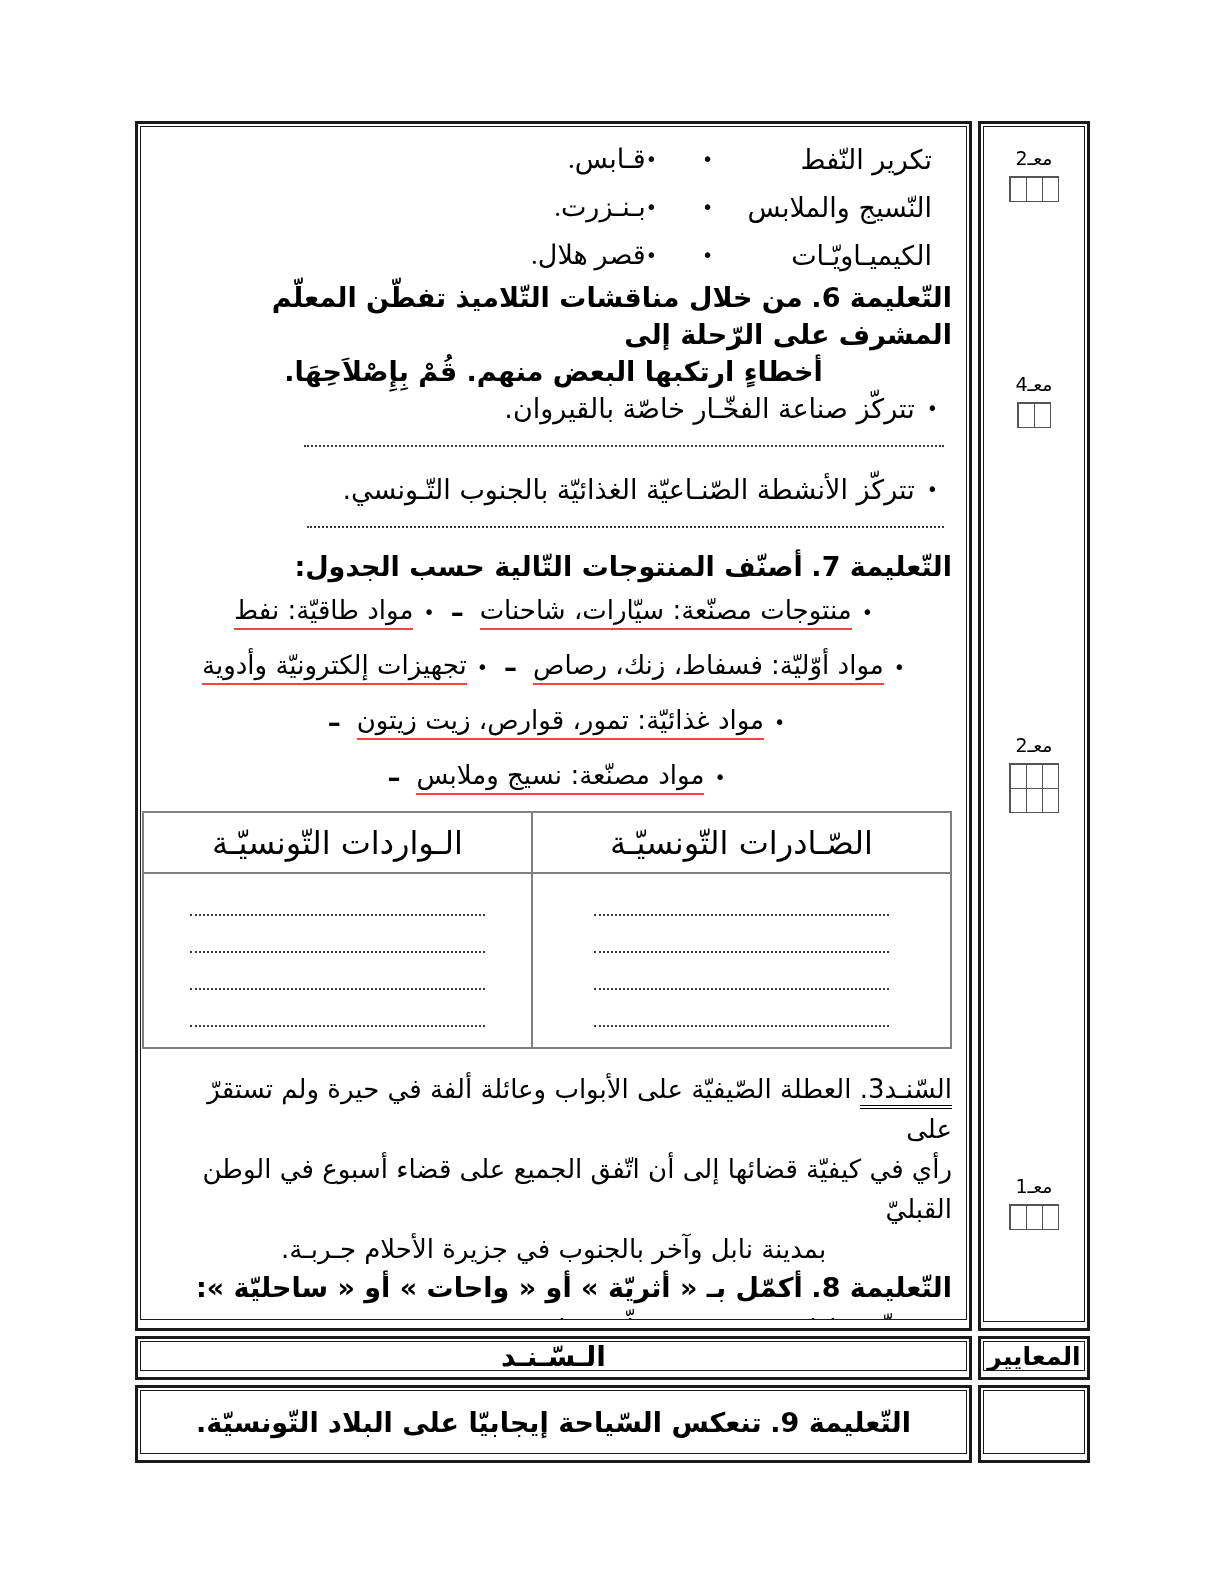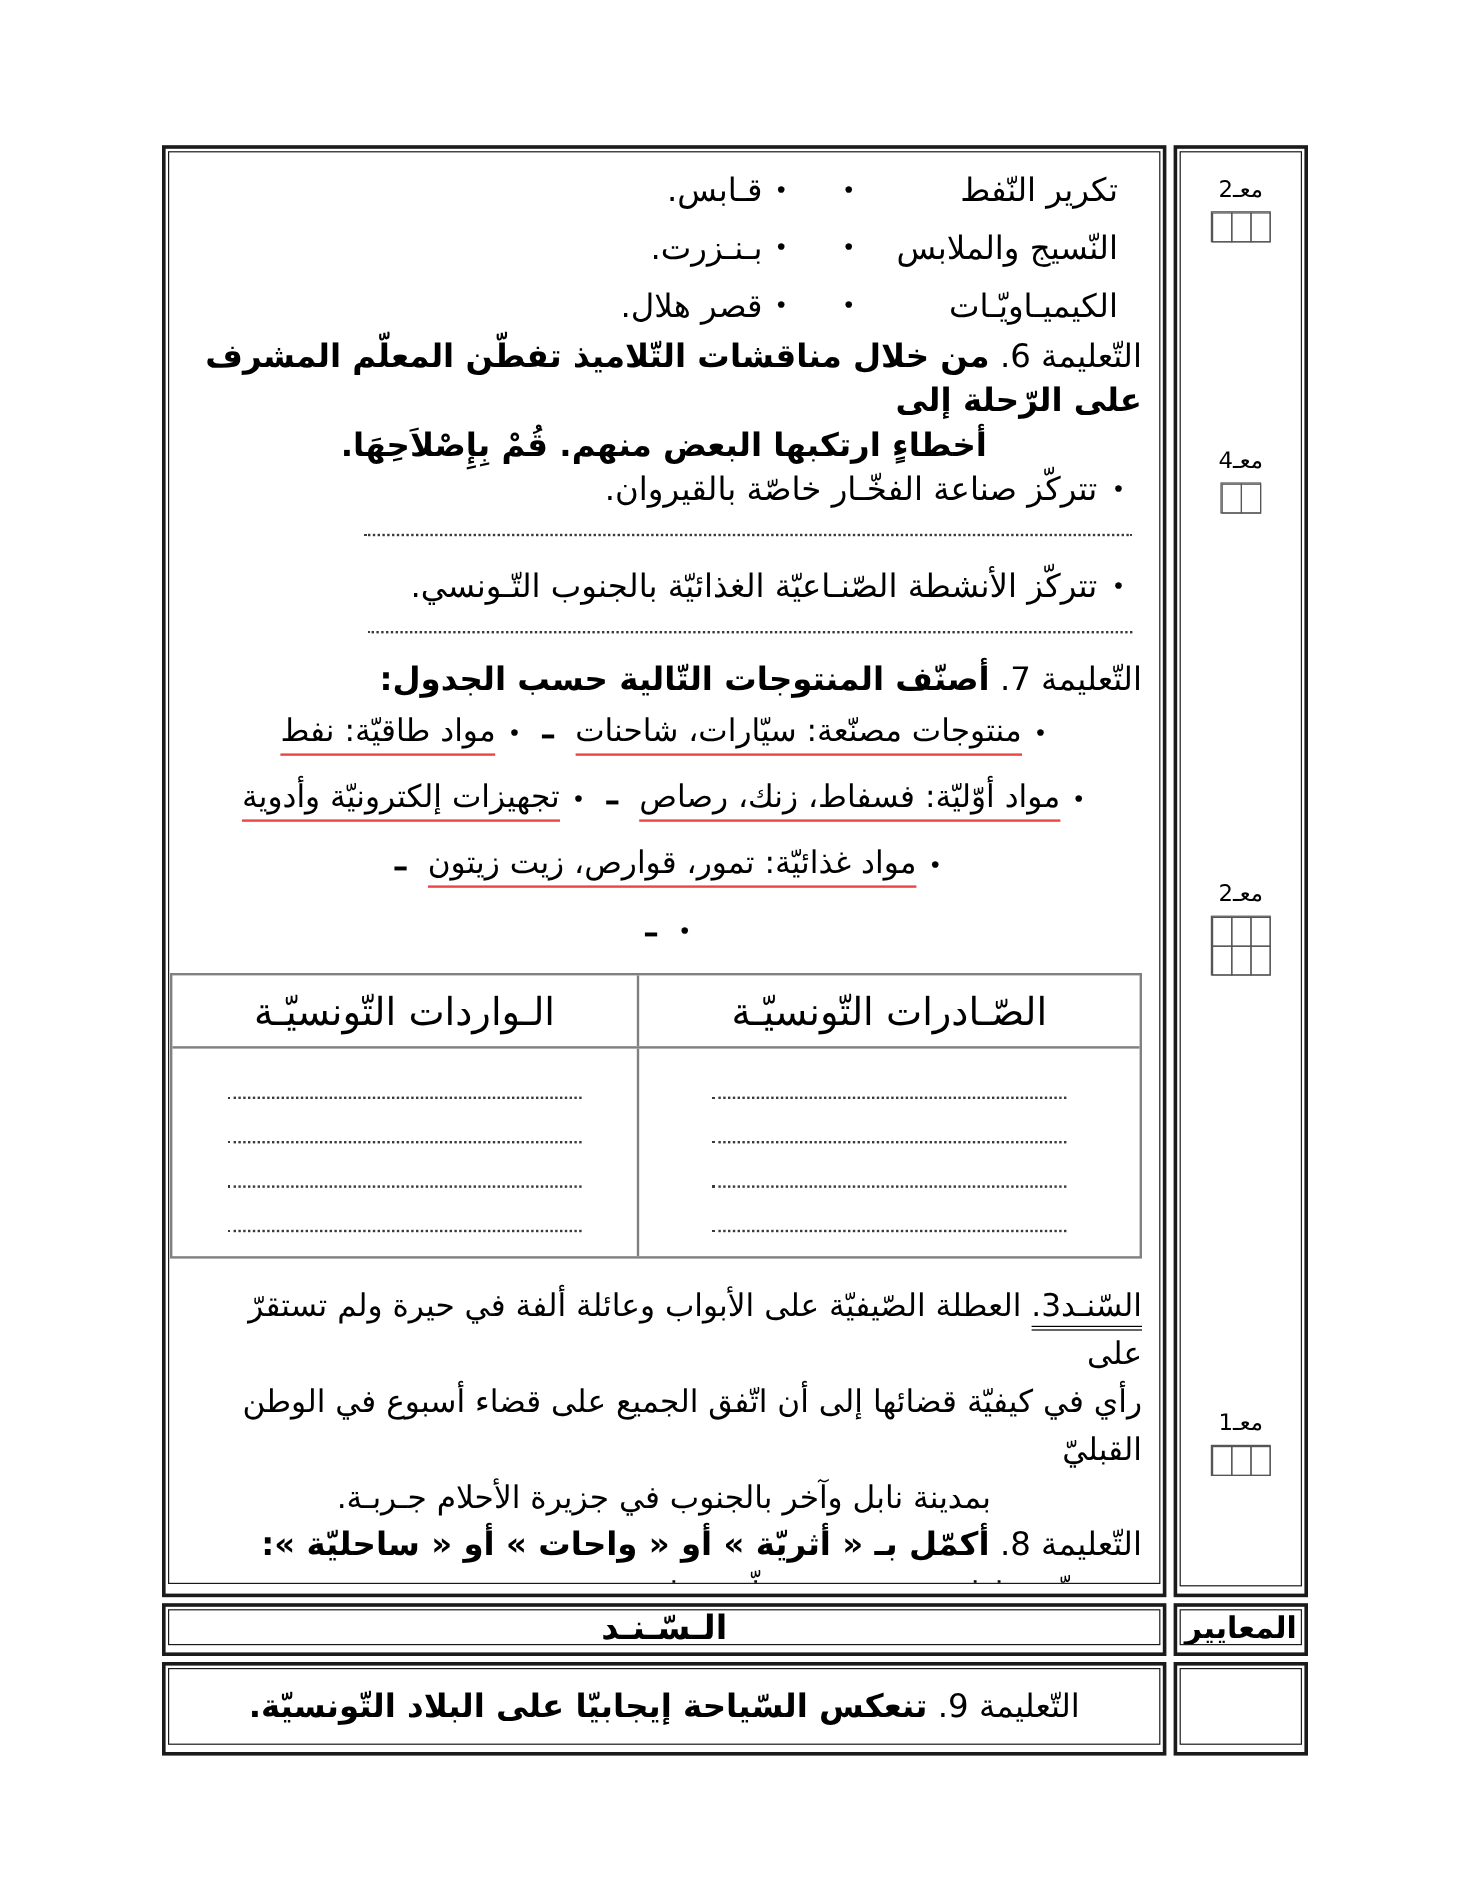--- a/index.html
+++ b/index.html
@@ -23,25 +23,25 @@
   .dbox{border:3px solid #1a1a1a;background:#fff;}
   .dbox-in{border:1px solid #1a1a1a;margin:2px;height:calc(100% - 10px);position:relative;direction:rtl;overflow:hidden;}
   .content-cell .dbox-in{padding:0 14px;height:calc(100% - 10px);box-sizing:border-box;}
 
   
   .matching{margin:8px 20px 0 0;}
   .match-row{display:flex;align-items:center;height:48px;font-size:27px;}
   .match-left{width:230px;display:flex;justify-content:space-between;align-items:center;}
   .match-spacer{width:45px;}
   .bullet{font-size:19px;line-height:1;}
-  .match-city{margin-right:10px;}
+  .match-city{margin-right:0;font-family:Liberation Serif, serif;}
 
   
   .instr-line{font-size:27px;line-height:37px;text-align:right;}
-  .instr-label{font-weight:normal;}
+  .instr-label{font-weight:bold;}
   .instr-bold{font-weight:bold;}
   .center{text-align:center;}
   .sub-bullet{display:flex;align-items:center;font-size:27px;height:36px;margin-right:14px;}
   .sub-bullet .bullet{margin-left:12px;}
   .dotline{border-bottom:2px dotted #3a3a3a;height:0;margin-right:8px;margin-left:auto;}
   .dotline.w1{width:640px;margin-top:19px;}
   .dotline.w2{width:637px;margin-top:19px;}
   .gap24{margin-top:24px;}
   .gap20{margin-top:20px;}
 
@@ -163,20 +163,21 @@
           <span class="bullet">•</span>
           <span class="uline">تجهيزات إلكترونيّة وأدوية</span>
         </div>
         <div class="cls-row">
           <span class="bullet">•</span>
           <span class="uline">مواد غذائيّة: تمور، قوارص، زيت زيتون</span>
           <span class="dash">–</span>
         </div>
         <div class="cls-row">
           <span class="bullet">•</span>
+          <span class="uline">مواد مصنّعة: نسيج وملابس</span>
           <span class="dash">–</span>
         </div>
 
         <div class="xtable">
           <div class="xt-head">
             <div class="xt-col exports">الصّـادرات التّونسيّـة</div>
             <div class="xt-col imports">الـواردات التّونسيّـة</div>
           </div>
           <div class="xt-body">
             <div class="xt-col exports">

